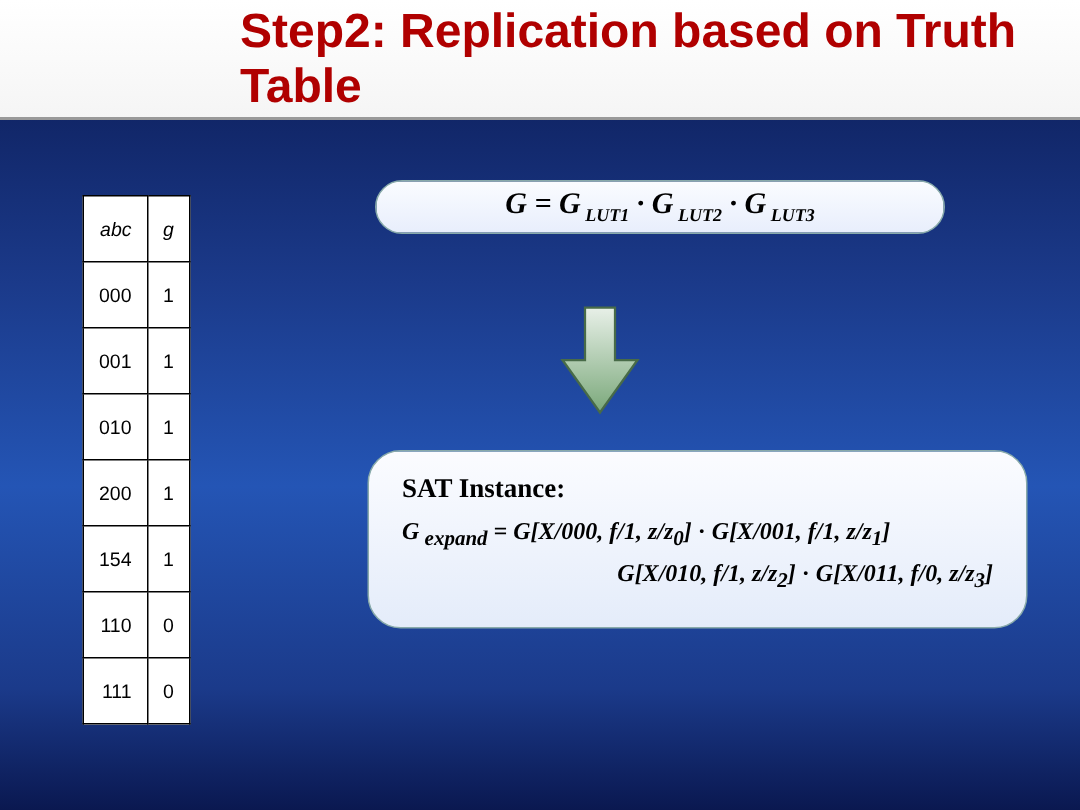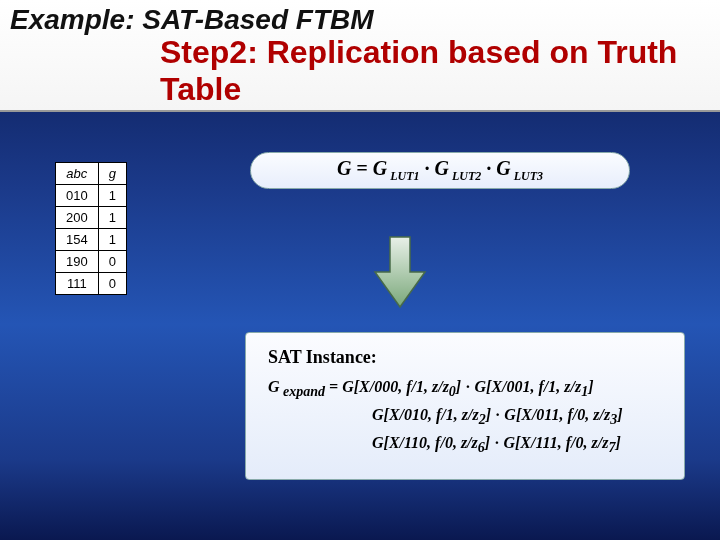--- a/index.html
+++ b/index.html
@@ -35,22 +35,22 @@
   }
   .truth-table {
     position: absolute;
     left: 55px; top: 50px;
     border-collapse: collapse;
     background: #fff;
     font-size: 13px;
   }
   .truth-table th, .truth-table td {
     border: 1px solid #000;
-    padding: 3px 10px;
-    text-align: center;
+    padding: 14px 10px;
+    text-align: right;
     background: #fff;
     color: #000;
     font-weight: normal;
   }
   .truth-table th {
     font-style: italic;
   }
   .formula-box {
     position: absolute;
     left: 250px; top: 40px;
@@ -81,71 +81,78 @@
     font-family: Georgia, 'Times New Roman', serif;
     font-weight: bold;
     font-size: 26px;
   }
   .sat-box {
     position: absolute;
     left: 245px; top: 220px;
     width: 440px;
     background: linear-gradient(180deg, #fbfcff 0%, #e4ecfa 100%);
     border: 1px solid #8aa;
-    border-radius: 4px;
+    border-radius: 22px;
     padding: 14px 22px 16px 22px;
     color: #000;
     font-family: Georgia, 'Times New Roman', serif;
   }
   .sat-title {
     font-weight: bold;
     font-size: 18px;
     margin-bottom: 10px;
   }
   .sat-line {
     font-style: italic;
     font-weight: bold;
     font-size: 16px;
     margin: 6px 0;
     white-space: nowrap;
   }
-  .sat-line.indent { margin-left: 104px; }
+  .sat-line.indent { margin-left: 56px; text-align: right; }
   .sat-line .sub { font-size: 14px; vertical-align: sub; }
   .dot { font-style: normal; }
 </style>
 </head>
 <body>
 
 <div class="title-block">
-  <div class="title">Example: SAT-Based FTBM</div>
   <div class="subtitle">Step2: Replication based on Truth Table</div>
 </div>
 
 <div class="content">
 
   <table class="truth-table">
     <tbody>
         <tr>
       <th>abc</th>
       <th>g</th>
     </tr>
+    <tr>
+          <td>000</td>
+          <td>1</td>
+        </tr>
+    <tr>
+          <td>001</td>
+          <td>1</td>
+        </tr>
     <tr>
           <td>010</td>
           <td>1</td>
         </tr>
     <tr>
           <td>200</td>
           <td>1</td>
         </tr>
     <tr>
           <td>154</td>
           <td>1</td>
         </tr>
     <tr>
-          <td>190</td>
+          <td>110</td>
           <td>0</td>
         </tr>
     <tr>
           <td>111</td>
           <td>0</td>
         </tr>
   </tbody>
     </table>
 
   <div class="formula-box">
@@ -170,18 +177,15 @@
 
     <div class="sat-line">
       <span>G</span><span class="sub"> expand</span><span> = </span><span>G[X/000, f/1, z/z</span><span class="sub">0</span><span>]</span><span class="dot"> · </span><span>G[X/001, f/1, z/z</span><span class="sub">1</span><span>]</span>
     </div>
 
     <div class="sat-line indent">
       <span>G[X/010, f/1, z/z</span><span class="sub">2</span><span>]</span><span class="dot"> · </span><span>G[X/011, f/0, z/z</span><span class="sub">3</span><span>]</span>
     </div>
 
 
-    <div class="sat-line indent">
-      <span>G[X/110, f/0, z/z</span><span class="sub">6</span><span>]</span><span class="dot"> · </span><span>G[X/111, f/0, z/z</span><span class="sub">7</span><span>]</span>
-    </div>
   </div>
 
 </div>
 
 </body></html>

